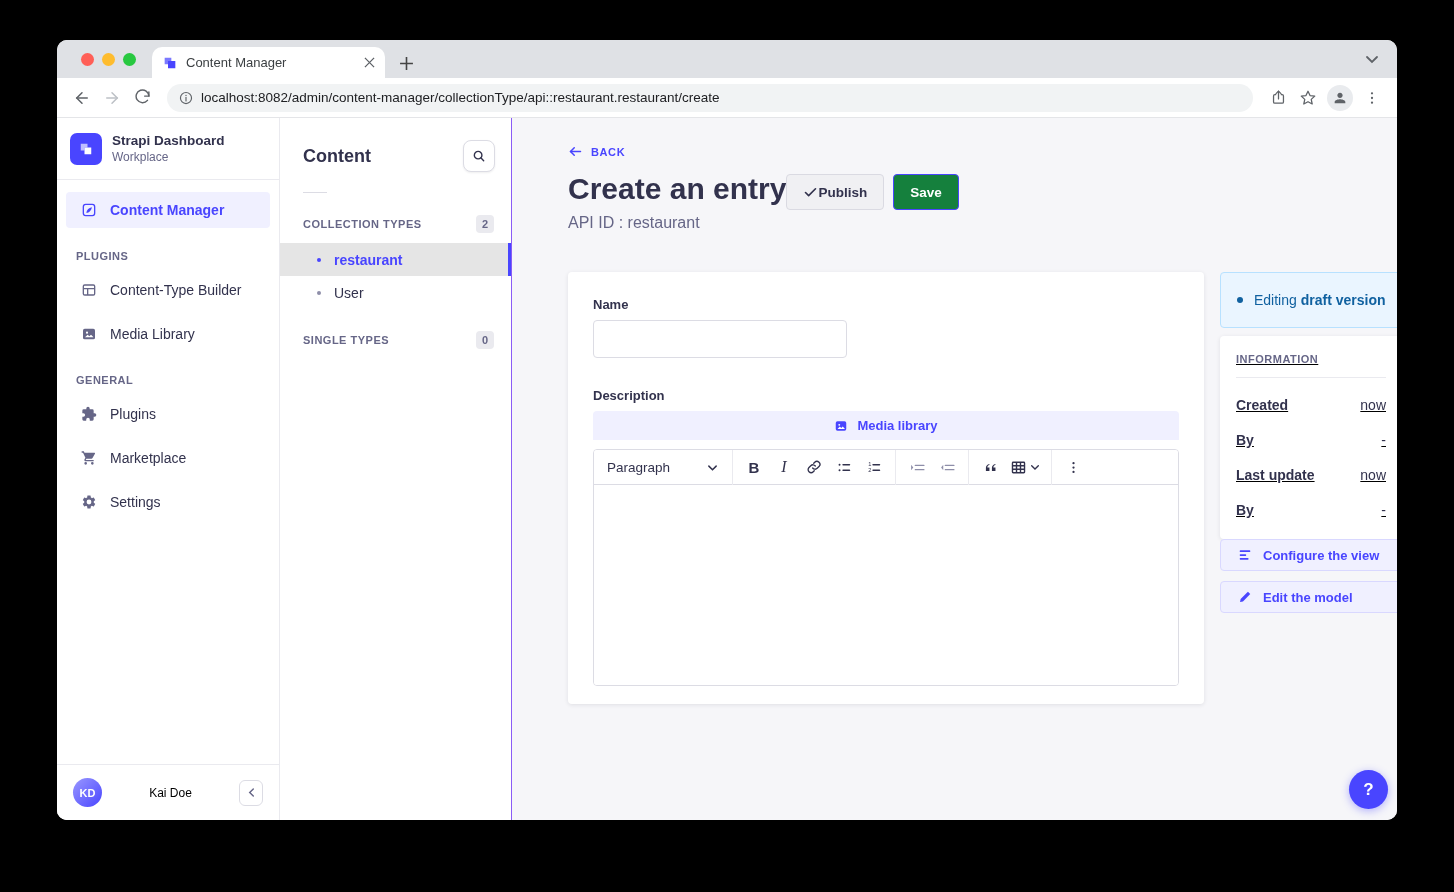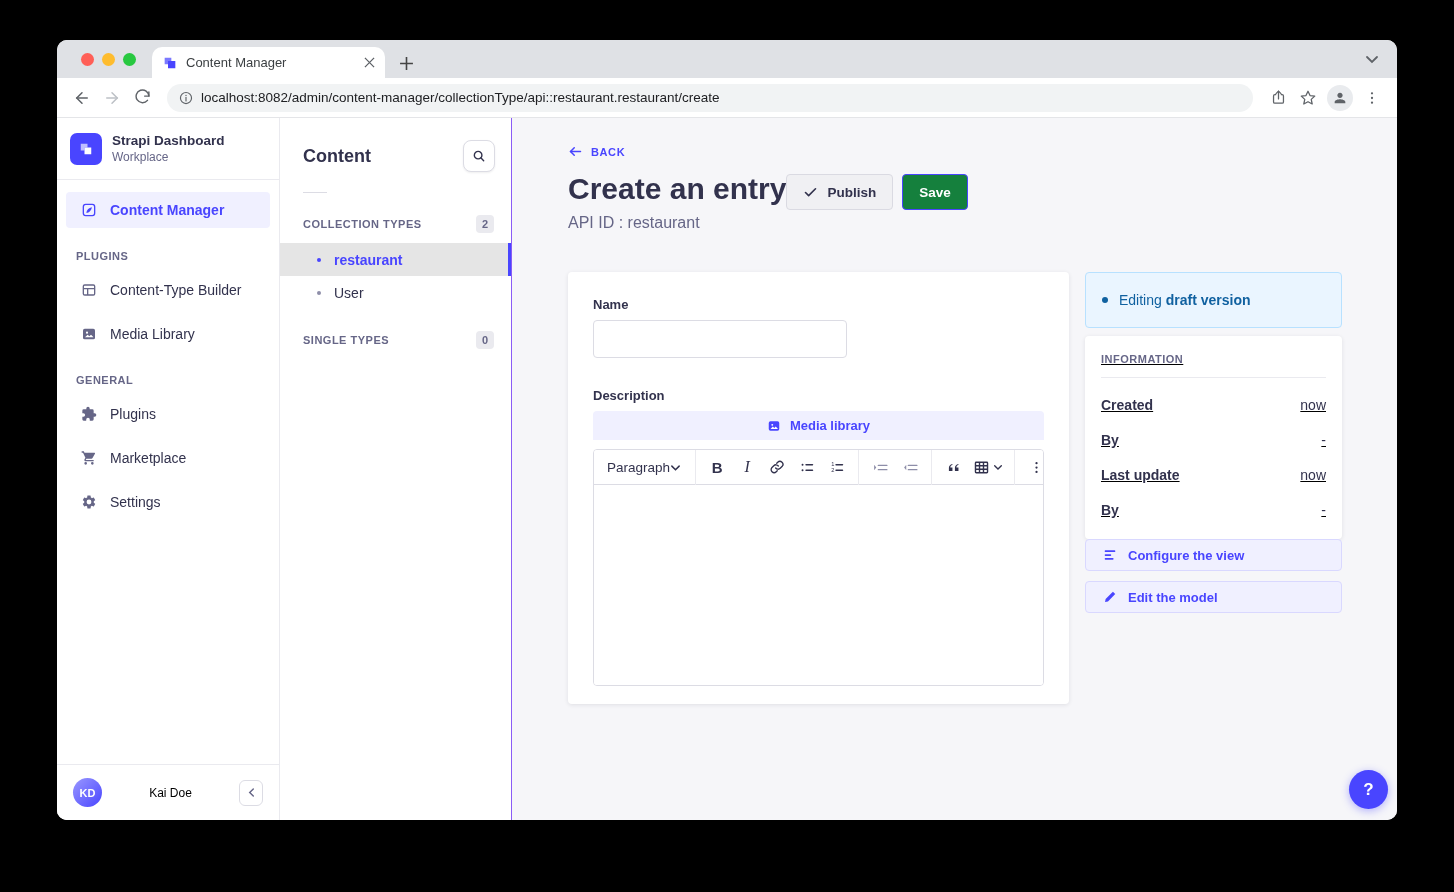--- a/index.html
+++ b/index.html
@@ -72,26 +72,26 @@
 
   
   .main { flex:1; position:relative; padding:26px 55px 0 56px; overflow:hidden; }
   .back-link { display:inline-flex; align-items:center; gap:8px; color:#4945ff; font-size:11px; font-weight:bold;
     letter-spacing:.6px; cursor:pointer; }
   .title-row { display:flex; justify-content:flex-start; align-items:flex-start; margin-top:8px; }
   .page-title { font-size:30px; font-weight:bold; color:#32324d; line-height:1.2; }
   .page-subtitle { font-size:16px; color:#666687; margin-top:7px; }
   .header-actions { display:flex; gap:9px; margin-top:3px; }
   .btn { height:36px; border-radius:4px; font-size:13.5px; font-weight:bold; display:inline-flex; align-items:center;
-    justify-content:center; gap:9px; padding:0 16px; cursor:pointer; border:1px solid transparent; }
+    justify-content:center; gap:0; padding:0 16px; cursor:pointer; border:1px solid transparent; }
   .btn-tertiary { background:#f0f0f3; border-color:#dadae2; color:#32324d; }
   .btn-primary { background:#15803d; border-color:#4945ff; color:#fff; }
 
   .content-row { display:flex; gap:16px; margin-top:40px; align-items:flex-start; }
-  .form-card { width:501px; background:#fff; border-radius:4px; box-shadow:0 1px 4px rgba(33,33,52,.1);
+  .form-card { width:636px; background:#fff; border-radius:4px; box-shadow:0 1px 4px rgba(33,33,52,.1);
     padding:25px; height:432px; flex:none; }
   .field-label { font-size:13px; font-weight:bold; color:#32324d; margin-bottom:8px; }
   .text-input { width:254px; height:38px; border:1px solid #dcdce4; border-radius:4px; background:#fff;
     font-size:14px; color:#32324d; padding:0 12px; outline:none; font-family:"Liberation Sans",sans-serif; }
   .desc-block { margin-top:30px; }
   .media-lib-btn { width:100%; height:29px; background:#f0f0ff; border:none; border-radius:4px 4px 0 0;
     color:#4945ff; font-size:13px; font-weight:bold; display:flex; align-items:center; justify-content:center; gap:9px; cursor:pointer; }
   .editor { border:1px solid #dcdce4; border-radius:0 0 4px 4px; margin-top:9px; border-radius:4px; overflow:hidden; }
   .editor-toolbar { height:35px; display:flex; align-items:center; border-bottom:1px solid #dcdce4; padding:0 4px; background:#fff; }
   .para-select { display:flex; align-items:center; justify-content:space-between; width:128px; padding:0 8px 0 9px;

